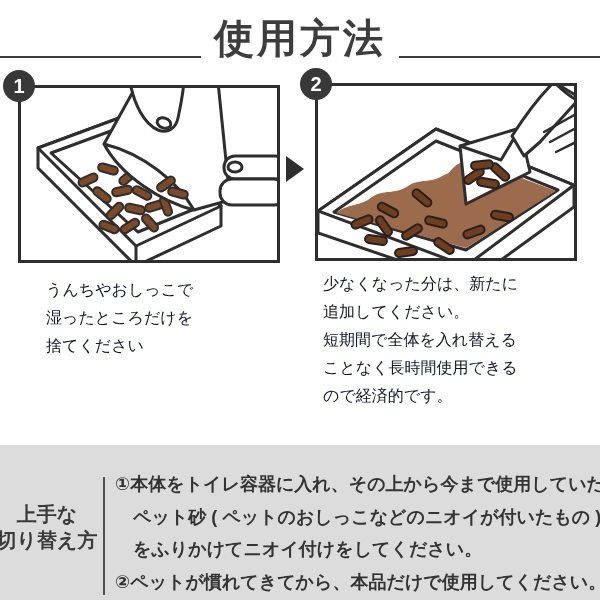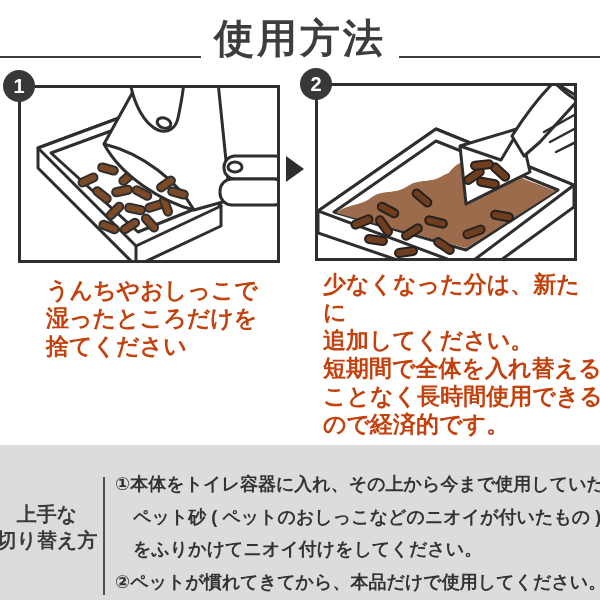--- a/index.html
+++ b/index.html
@@ -35,22 +35,22 @@
   .badge-2{left:300px;top:68px;}
   .arrow-right{
     position:absolute;left:286px;top:156px;width:0;height:0;
     border-left:18px solid #2e2e2e;
     border-top:13px solid transparent;
     border-bottom:13px solid transparent;
   }
   .panel svg{display:block;width:100%;height:100%;}
   
   .caption{
-    position:absolute;font-weight:bold;color:#c2410c;
-    white-space:pre-line;line-height:28px;font-size:23px;
+    position:absolute;font-weight:normal;color:#0f172a;
+    white-space:pre-line;line-height:28px;font-size:16px;
   }
   .caption-1{left:46px;top:276px;width:250px;}
   .caption-2{left:323px;top:270px;width:280px;}
   
   .switch-guide{
     position:absolute;left:0;top:445px;width:600px;height:155px;
     background:#dcdcdc;
   }
   .switch-label{
     position:absolute;left:-12px;top:56px;width:118px;

